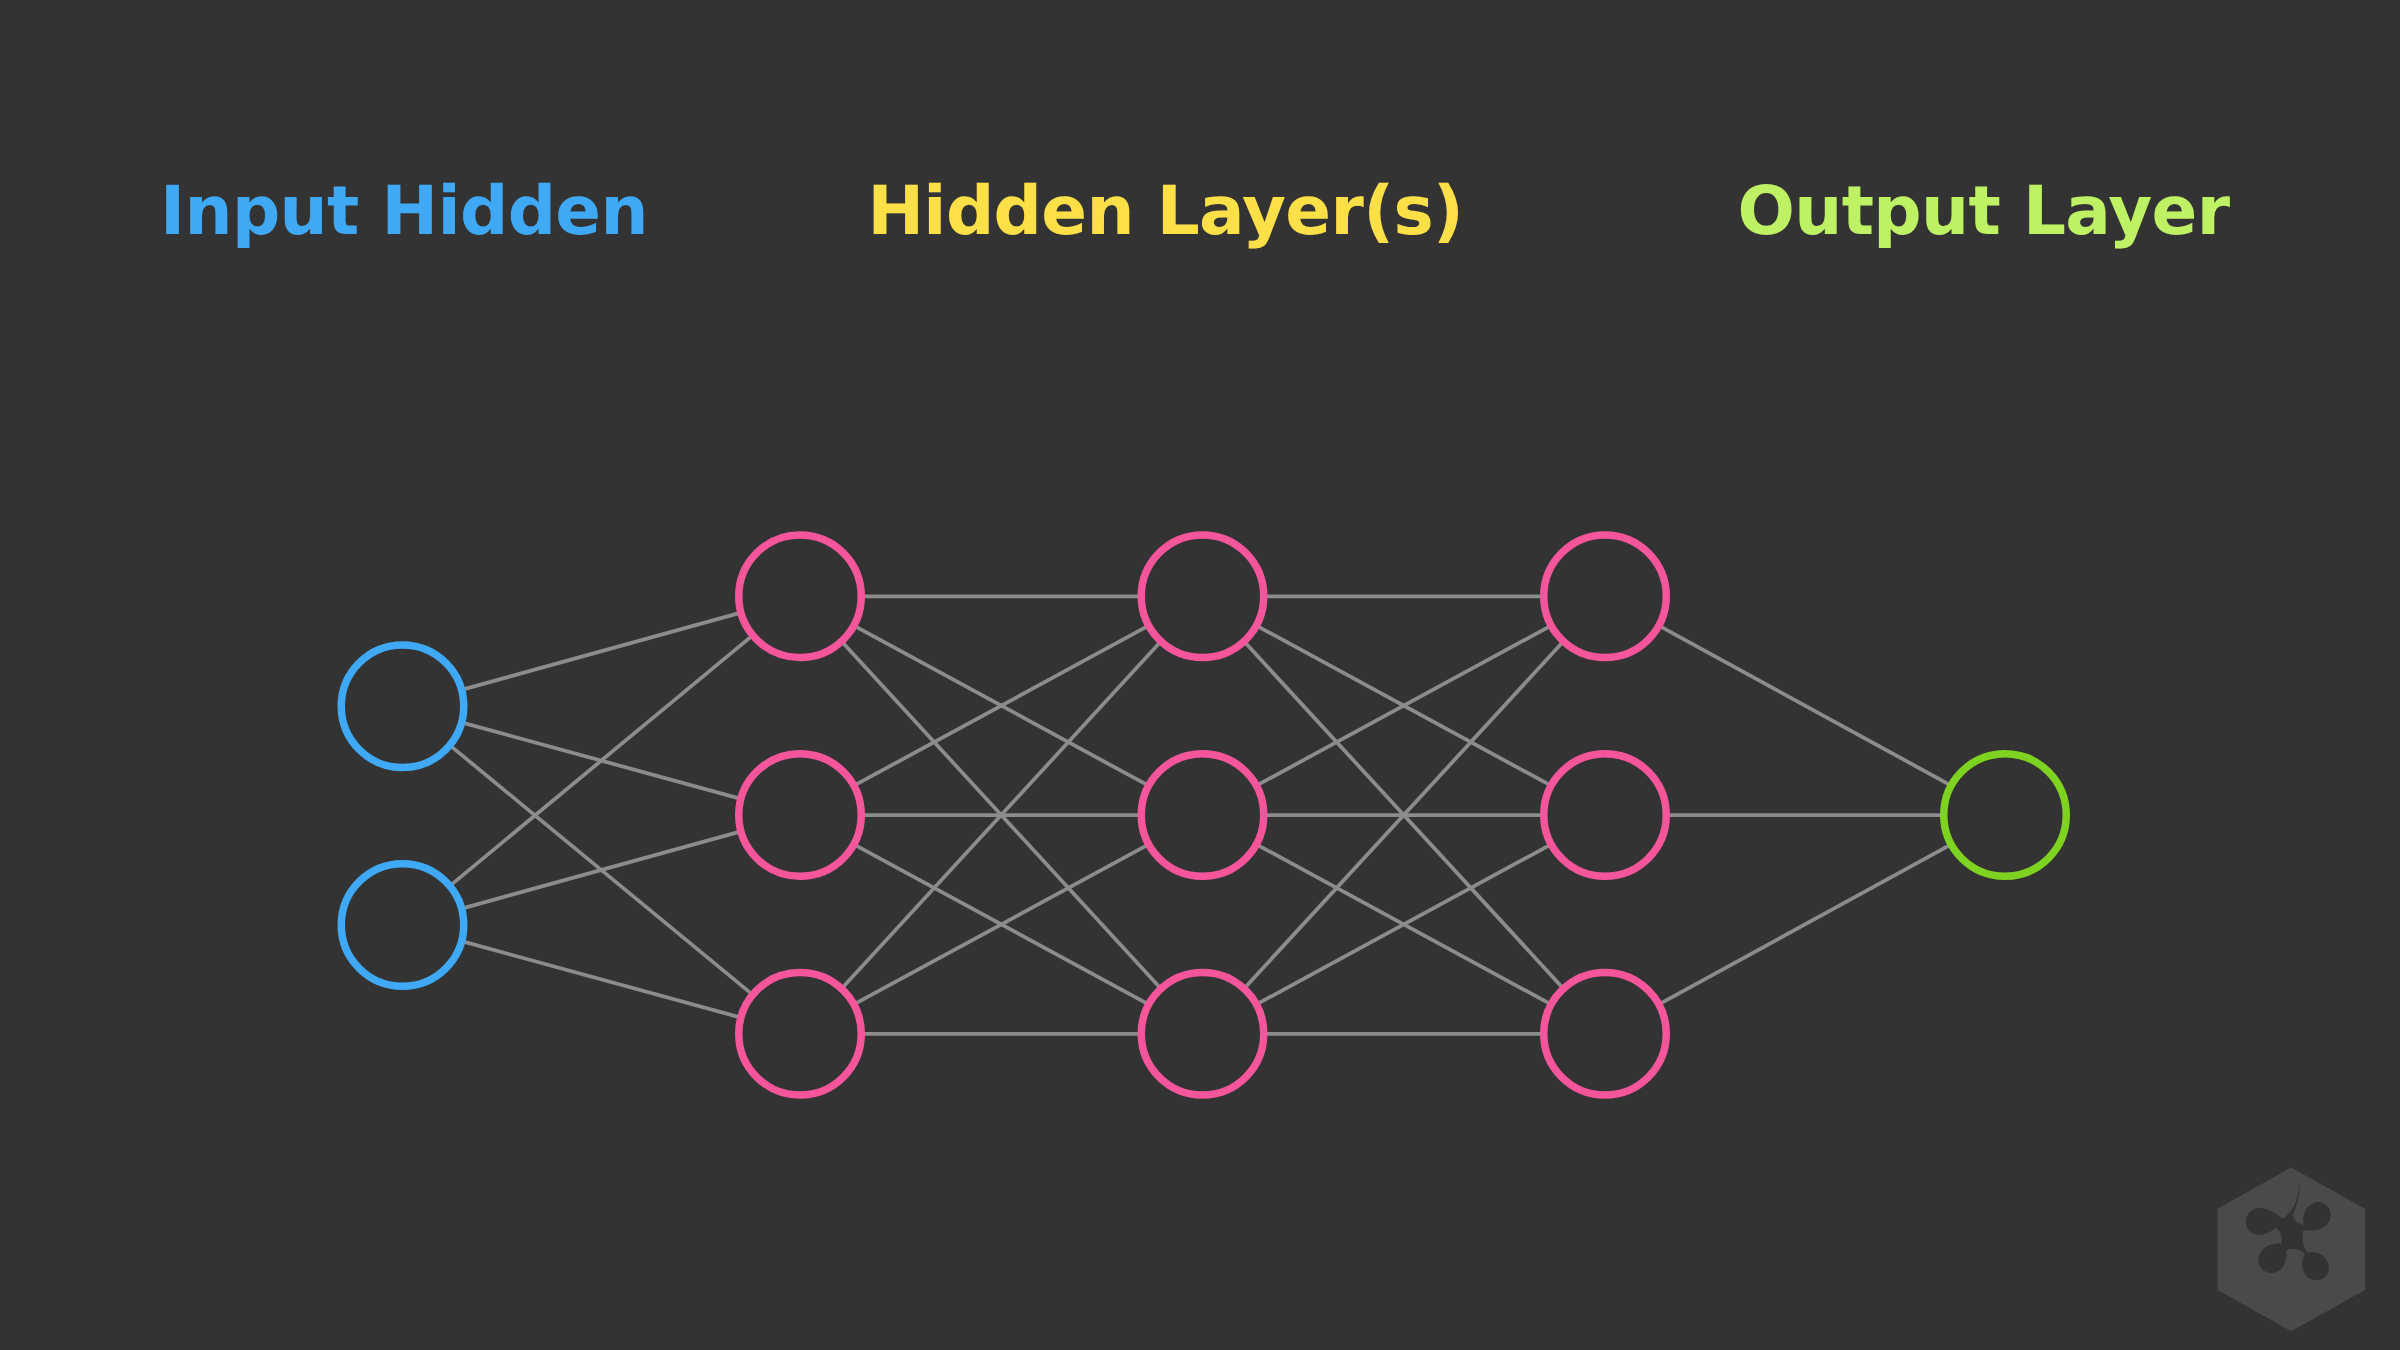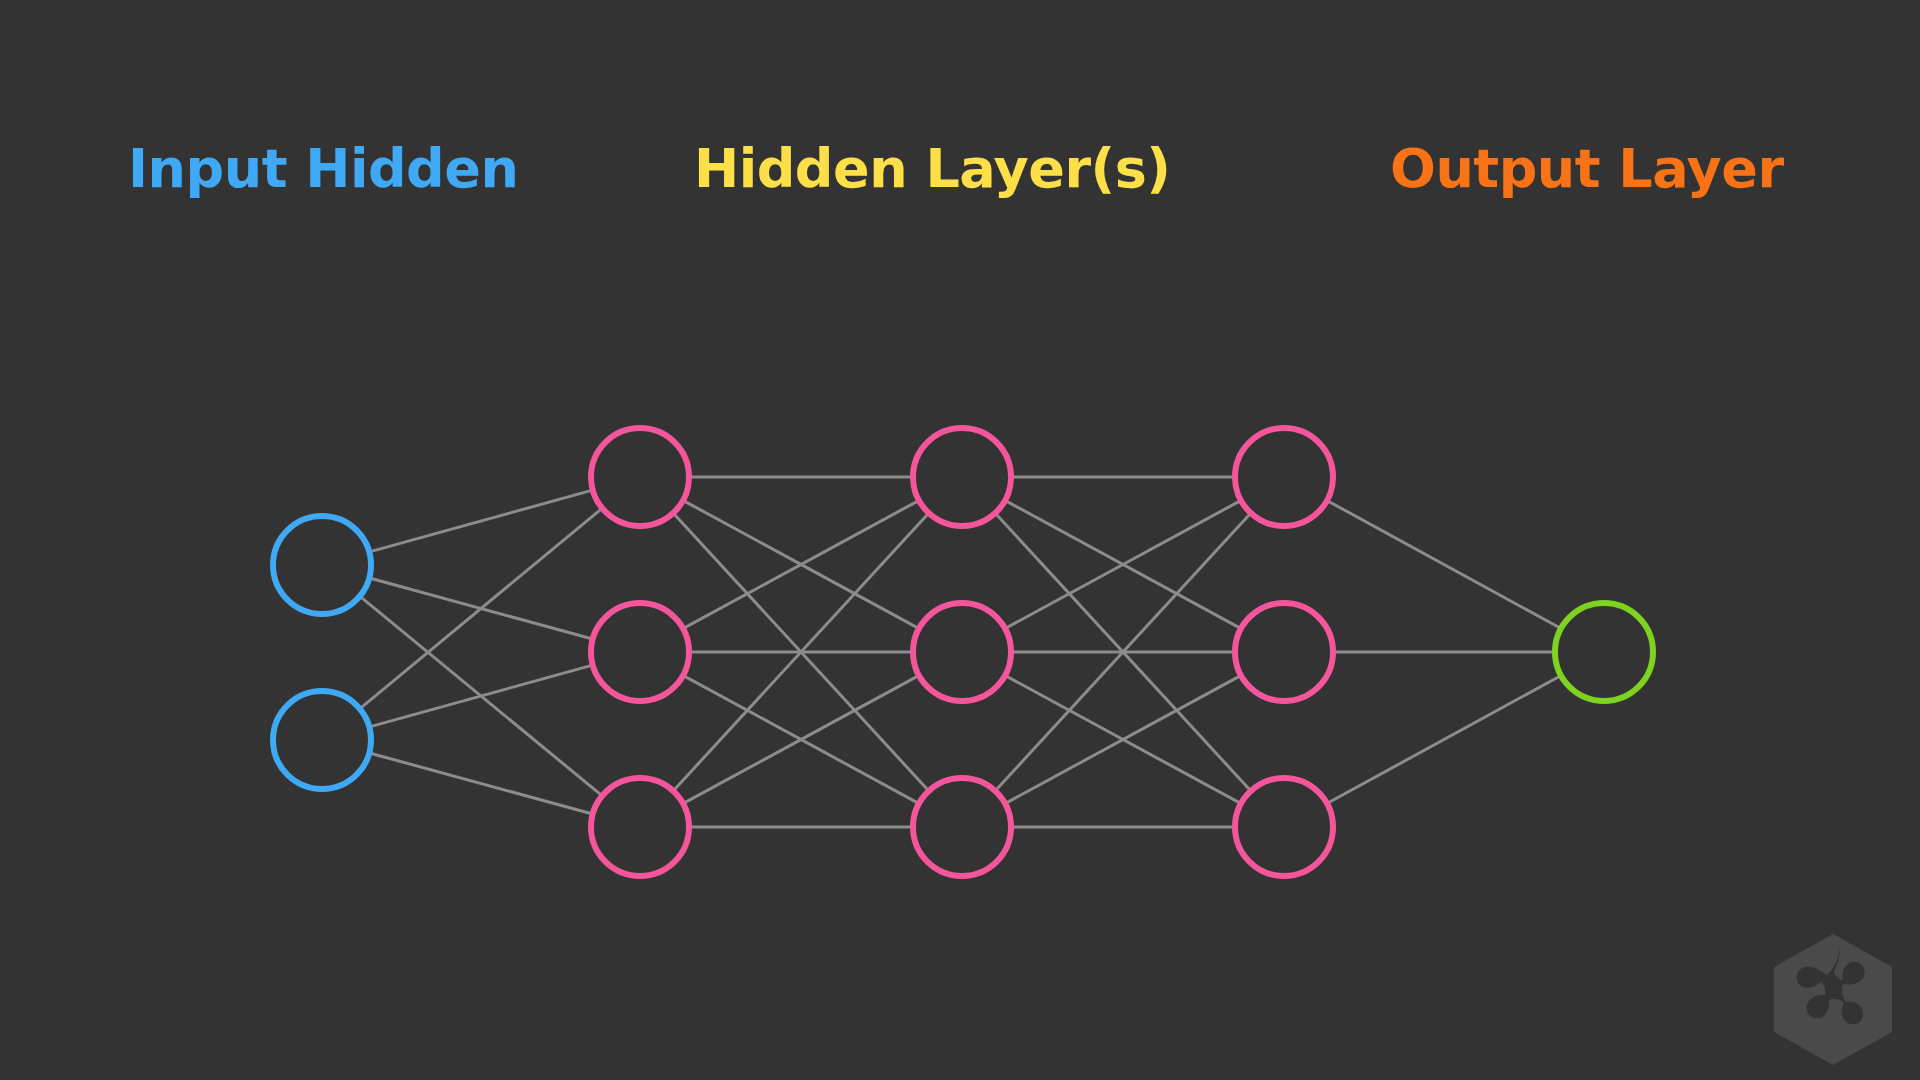--- a/index.html
+++ b/index.html
@@ -42,21 +42,21 @@
     color: #3FA9F5;
   }
   #label-hidden {
     left: 694px;
     top: 142px;
     color: #fde047;
   }
   #label-output {
     left: 1390px;
     top: 142px;
-    color: #f97316;
+    color: #bef264;
   }
   #net-svg {
     position: absolute;
     top: 0; left: 0;
   }
   #watermark {
     position: absolute;
     left: 1768px;
     top: 928px;
     width: 130px;

